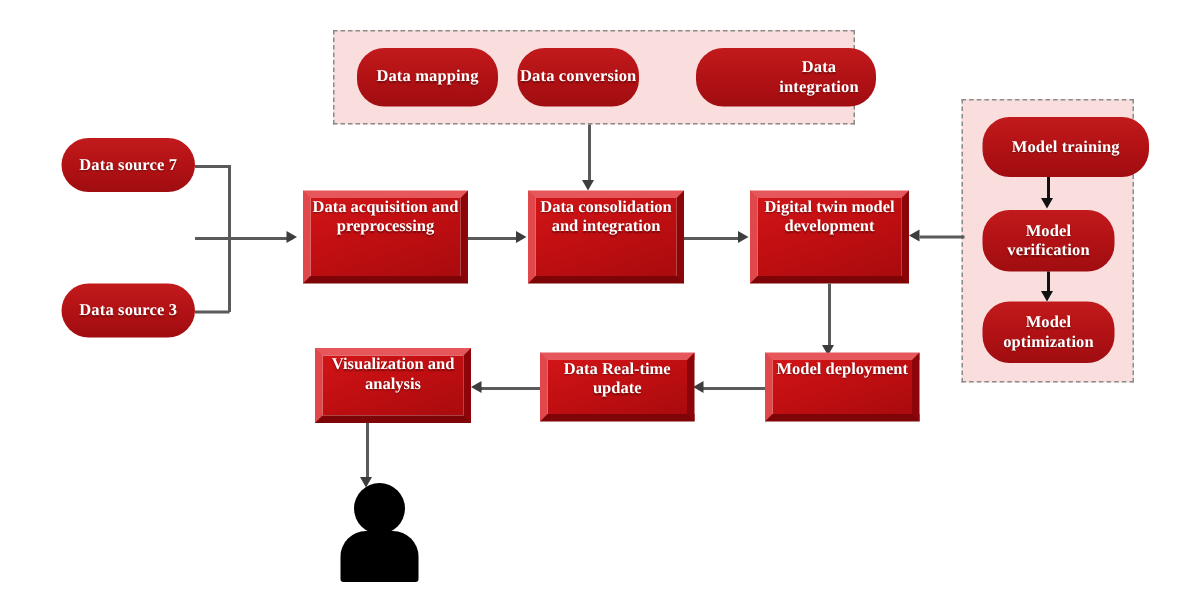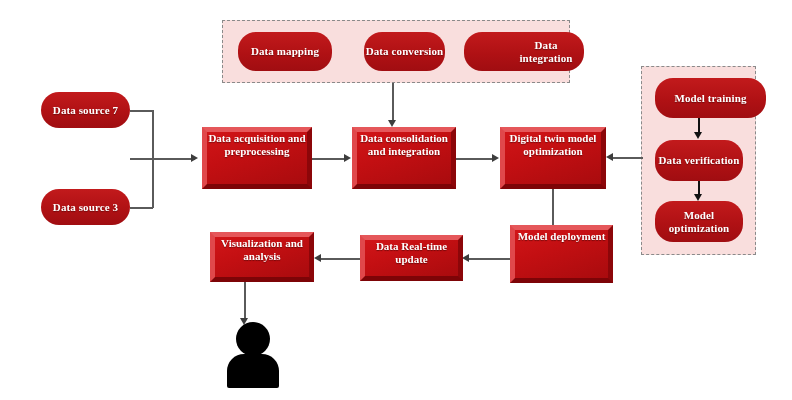--- a/index.html
+++ b/index.html
@@ -110,37 +110,37 @@
 </head>
 <body>
 
 <div id="canvas">
 
   <div class="panel" style="left:222px; top:20px; width:348px; height:63px;"></div>
 
   <div class="rbox t11" style="left:238px; top:32px; width:94px; height:39px;">
     <span>Data mapping</span>
   </div>
-  <div class="rbox t11" style="left:364px; top:32px; width:81px; height:39px;">
+  <div class="rbox t11" style="left:345px; top:32px; width:81px; height:39px;">
     <span>Data conversion</span>
   </div>
   <div class="rbox t11" style="left:464px; top:32px; width:120px; height:39px;padding-left:44px;">
     <span>Data integration</span>
   </div>
 
   <div class="vline" style="left:392px; top:83px; height:39px;"></div>
   <div class="arrow down" style="left:388px; top:120px;"></div>
 
   <div class="panel" style="left:641px; top:66px; width:115px; height:189px;"></div>
 
   <div class="rbox t11" style="left:655px; top:78px; width:111px; height:40px;">
     <span>Model training</span>
   </div>
   <div class="rbox t11" style="left:655px; top:140px; width:88px; height:41px;">
-    <span>Data verification</span>
+    <span>Model verification</span>
   </div>
   <div class="rbox t11" style="left:655px; top:201px; width:88px; height:41px;">
     <span>Model optimization</span>
   </div>
 
   <div class="vline" style="left:698px; top:118px; height:16px; background:#111;"></div>
   <div class="arrow down" style="left:694px; top:132px; border-top-color:#111;"></div>
 
   <div class="vline" style="left:698px; top:181px; height:15px; background:#111;"></div>
   <div class="arrow down" style="left:694px; top:194px; border-top-color:#111;"></div>
@@ -169,27 +169,27 @@
   <div class="arrow right" style="left:344px; top:154px;"></div>
 
   <div class="bbox t11" style="left:352px; top:127px; width:104px; height:62px;">
     <span>Data consolidation and integration</span>
   </div>
 
   <div class="hline" style="left:456px; top:158px; width:38px;"></div>
   <div class="arrow right" style="left:492px; top:154px;"></div>
 
   <div class="bbox t11" style="left:500px; top:127px; width:106px; height:62px;">
-    <span>Digital twin model optimization</span>
+    <span>Digital twin model development</span>
   </div>
 
   <div class="vline" style="left:552px; top:189px; height:43px;"></div>
   <div class="arrow down" style="left:548px; top:230px;"></div>
 
-  <div class="bbox t11" style="left:510px; top:225px; width:103px; height:58px;">
+  <div class="bbox t11" style="left:510px; top:235px; width:103px; height:46px;">
     <span>Model deployment</span>
   </div>
 
   <div class="hline" style="left:468px; top:258px; width:42px;"></div>
   <div class="arrow left" style="left:462px; top:254px;"></div>
 
   <div class="bbox t11" style="left:360px; top:235px; width:103px; height:46px;">
     <span>Data Real-time update</span>
   </div>
 

